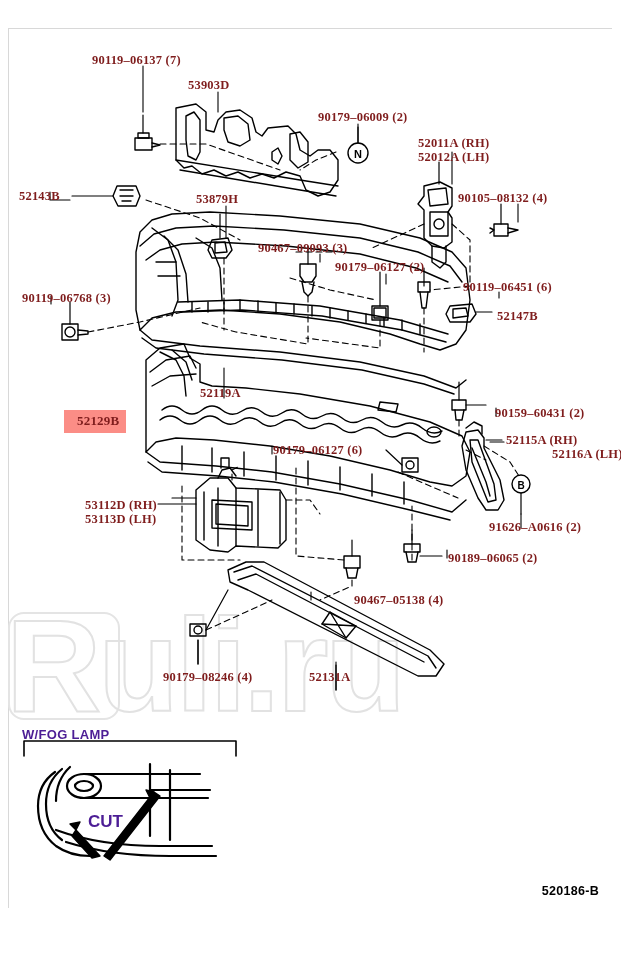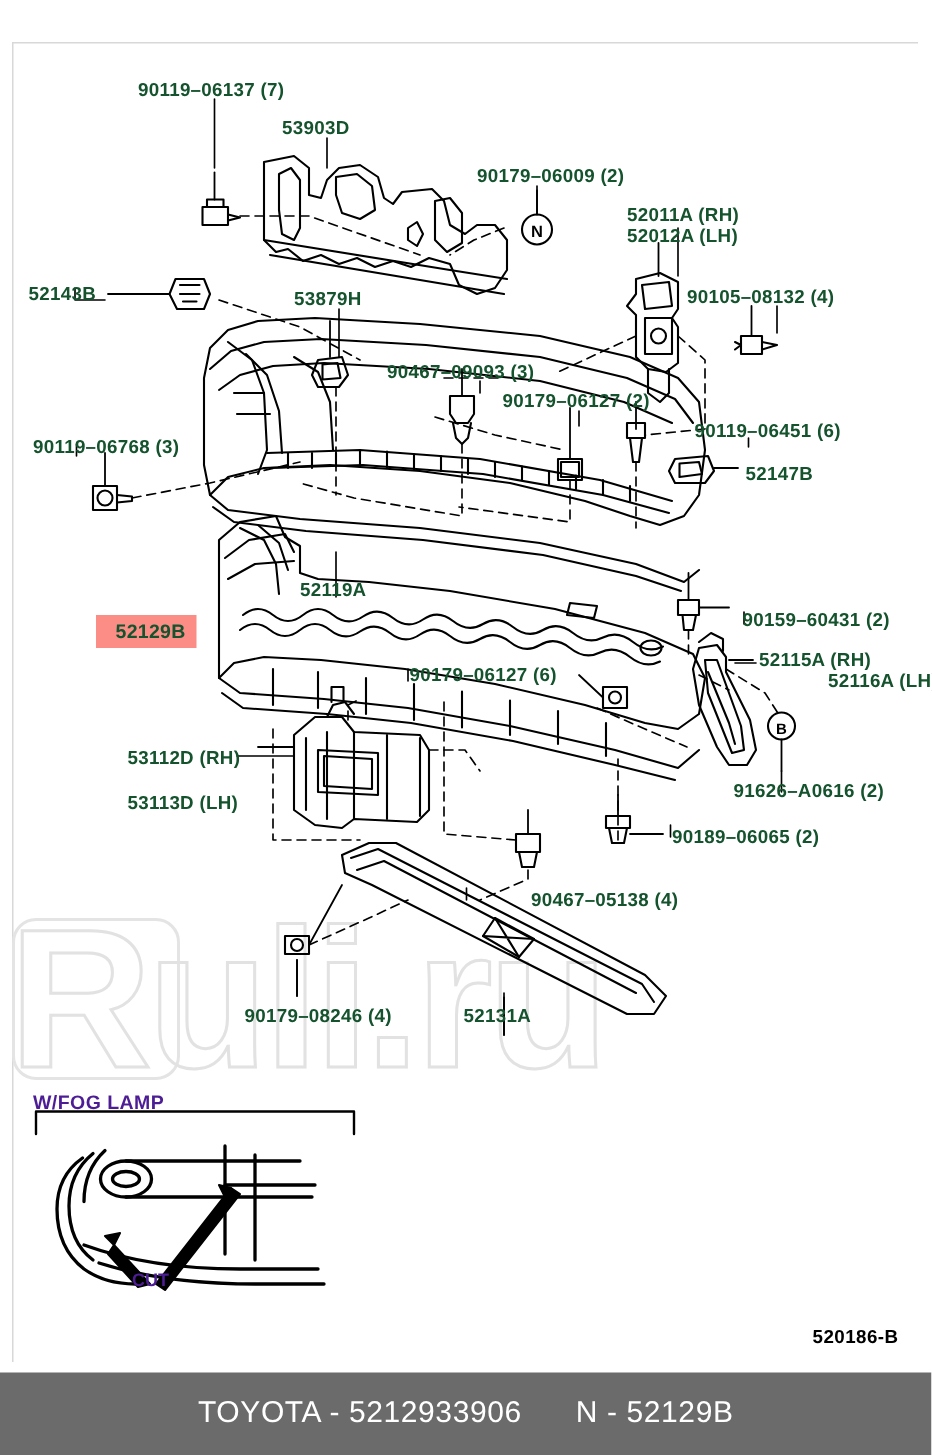--- a/index.html
+++ b/index.html
@@ -36,36 +36,36 @@
     position:absolute; left:8px; top:612px; width:112px; height:108px;
     border:2px solid #e4e4e4; border-radius:16px; z-index:1;
   }
 
   
   #art { position:absolute; left:0; top:0; width:621px; height:970px; z-index:2; }
 
   
   .lbl {
     position:absolute; z-index:4;
-    font-family:Liberation Sans, sans-serif;
-    font-size:12.5px; font-weight:700; color:#14532d;
+    font-family:Liberation Serif, serif;
+    font-size:12.5px; font-weight:700; color:#7f1d1d;
     white-space:nowrap; letter-spacing:0.2px;
   }
   .lbl.hl {
     background:#fb8d86;
     padding:3px 7px 4px 7px;
     font-size:13px;
   }
   .caption {
     position:absolute; z-index:4;
     font-family:"Liberation Sans", sans-serif;
     font-weight:700; color:#4c1d95; white-space:nowrap;
   }
   #cap-wfog { left:22px; top:727px; font-size:13px; letter-spacing:0.3px; }
-  #cap-cut  { left:88px; top:846px; font-size:12px; }
+  #cap-cut  { left:88px; top:812px; font-size:17px; }
   #cap-cutspace { left:42px; top:874px; font-size:14.5px; letter-spacing:0.2px; }
   #diagram-code {
     position:absolute; right:22px; top:884px; z-index:4;
     font-size:12.5px; font-weight:700; color:#000; letter-spacing:0.3px;
     font-family:"Liberation Sans", sans-serif;
   }
 
   
   #bottom-bar {
     position:absolute; left:0; bottom:0; width:621px; height:55px;
@@ -341,31 +341,27 @@
   <div class="lbl" style="left:335px; top:260px;">90179–06127 (2)</div>
   <div class="lbl" style="left:463px; top:280px;">90119–06451 (6)</div>
   <div class="lbl" style="left:22px;  top:291px;">90119–06768 (3)</div>
   <div class="lbl" style="left:497px; top:309px;">52147B</div>
   <div class="lbl" style="left:200px; top:386px;">52119A</div>
   <div class="lbl" style="left:495px; top:406px;">90159–60431 (2)</div>
   <div class="lbl" style="left:506px; top:433px;">52115A (RH)</div>
   <div class="lbl" style="left:524px; top:447px;padding-left:28px;">52116A (LH)</div>
   <div class="lbl" style="left:273px; top:443px;">90179–06127 (6)</div>
   <div class="lbl" style="left:85px;  top:498px;">53112D (RH)</div>
-  <div class="lbl" style="left:85px;  top:528px;">53113D (LH)</div>
+  <div class="lbl" style="left:85px;  top:512px;">53113D (LH)</div>
   <div class="lbl" style="left:489px; top:520px;">91626–A0616 (2)</div>
   <div class="lbl" style="left:448px; top:551px;">90189–06065 (2)</div>
   <div class="lbl" style="left:310px; top:593px;padding-left:44px;">90467–05138 (4)</div>
   <div class="lbl" style="left:163px; top:670px;">90179–08246 (4)</div>
   <div class="lbl" style="left:309px; top:670px;">52131A</div>
 
   <div class="lbl hl" style="left:64px; top:410px;padding-left:13px;">52129B</div>
 
   <div class="caption" id="cap-wfog">W/FOG LAMP</div>
   <div class="caption" id="cap-cut">CUT</div>
   <div id="diagram-code">520186-B</div>
 
-  <div id="bottom-bar">
-    <span>TOYOTA - 5212933906</span>
-    <span>N - 52129B</span>
-  </div>
 
 </div>
 
 </body></html>

